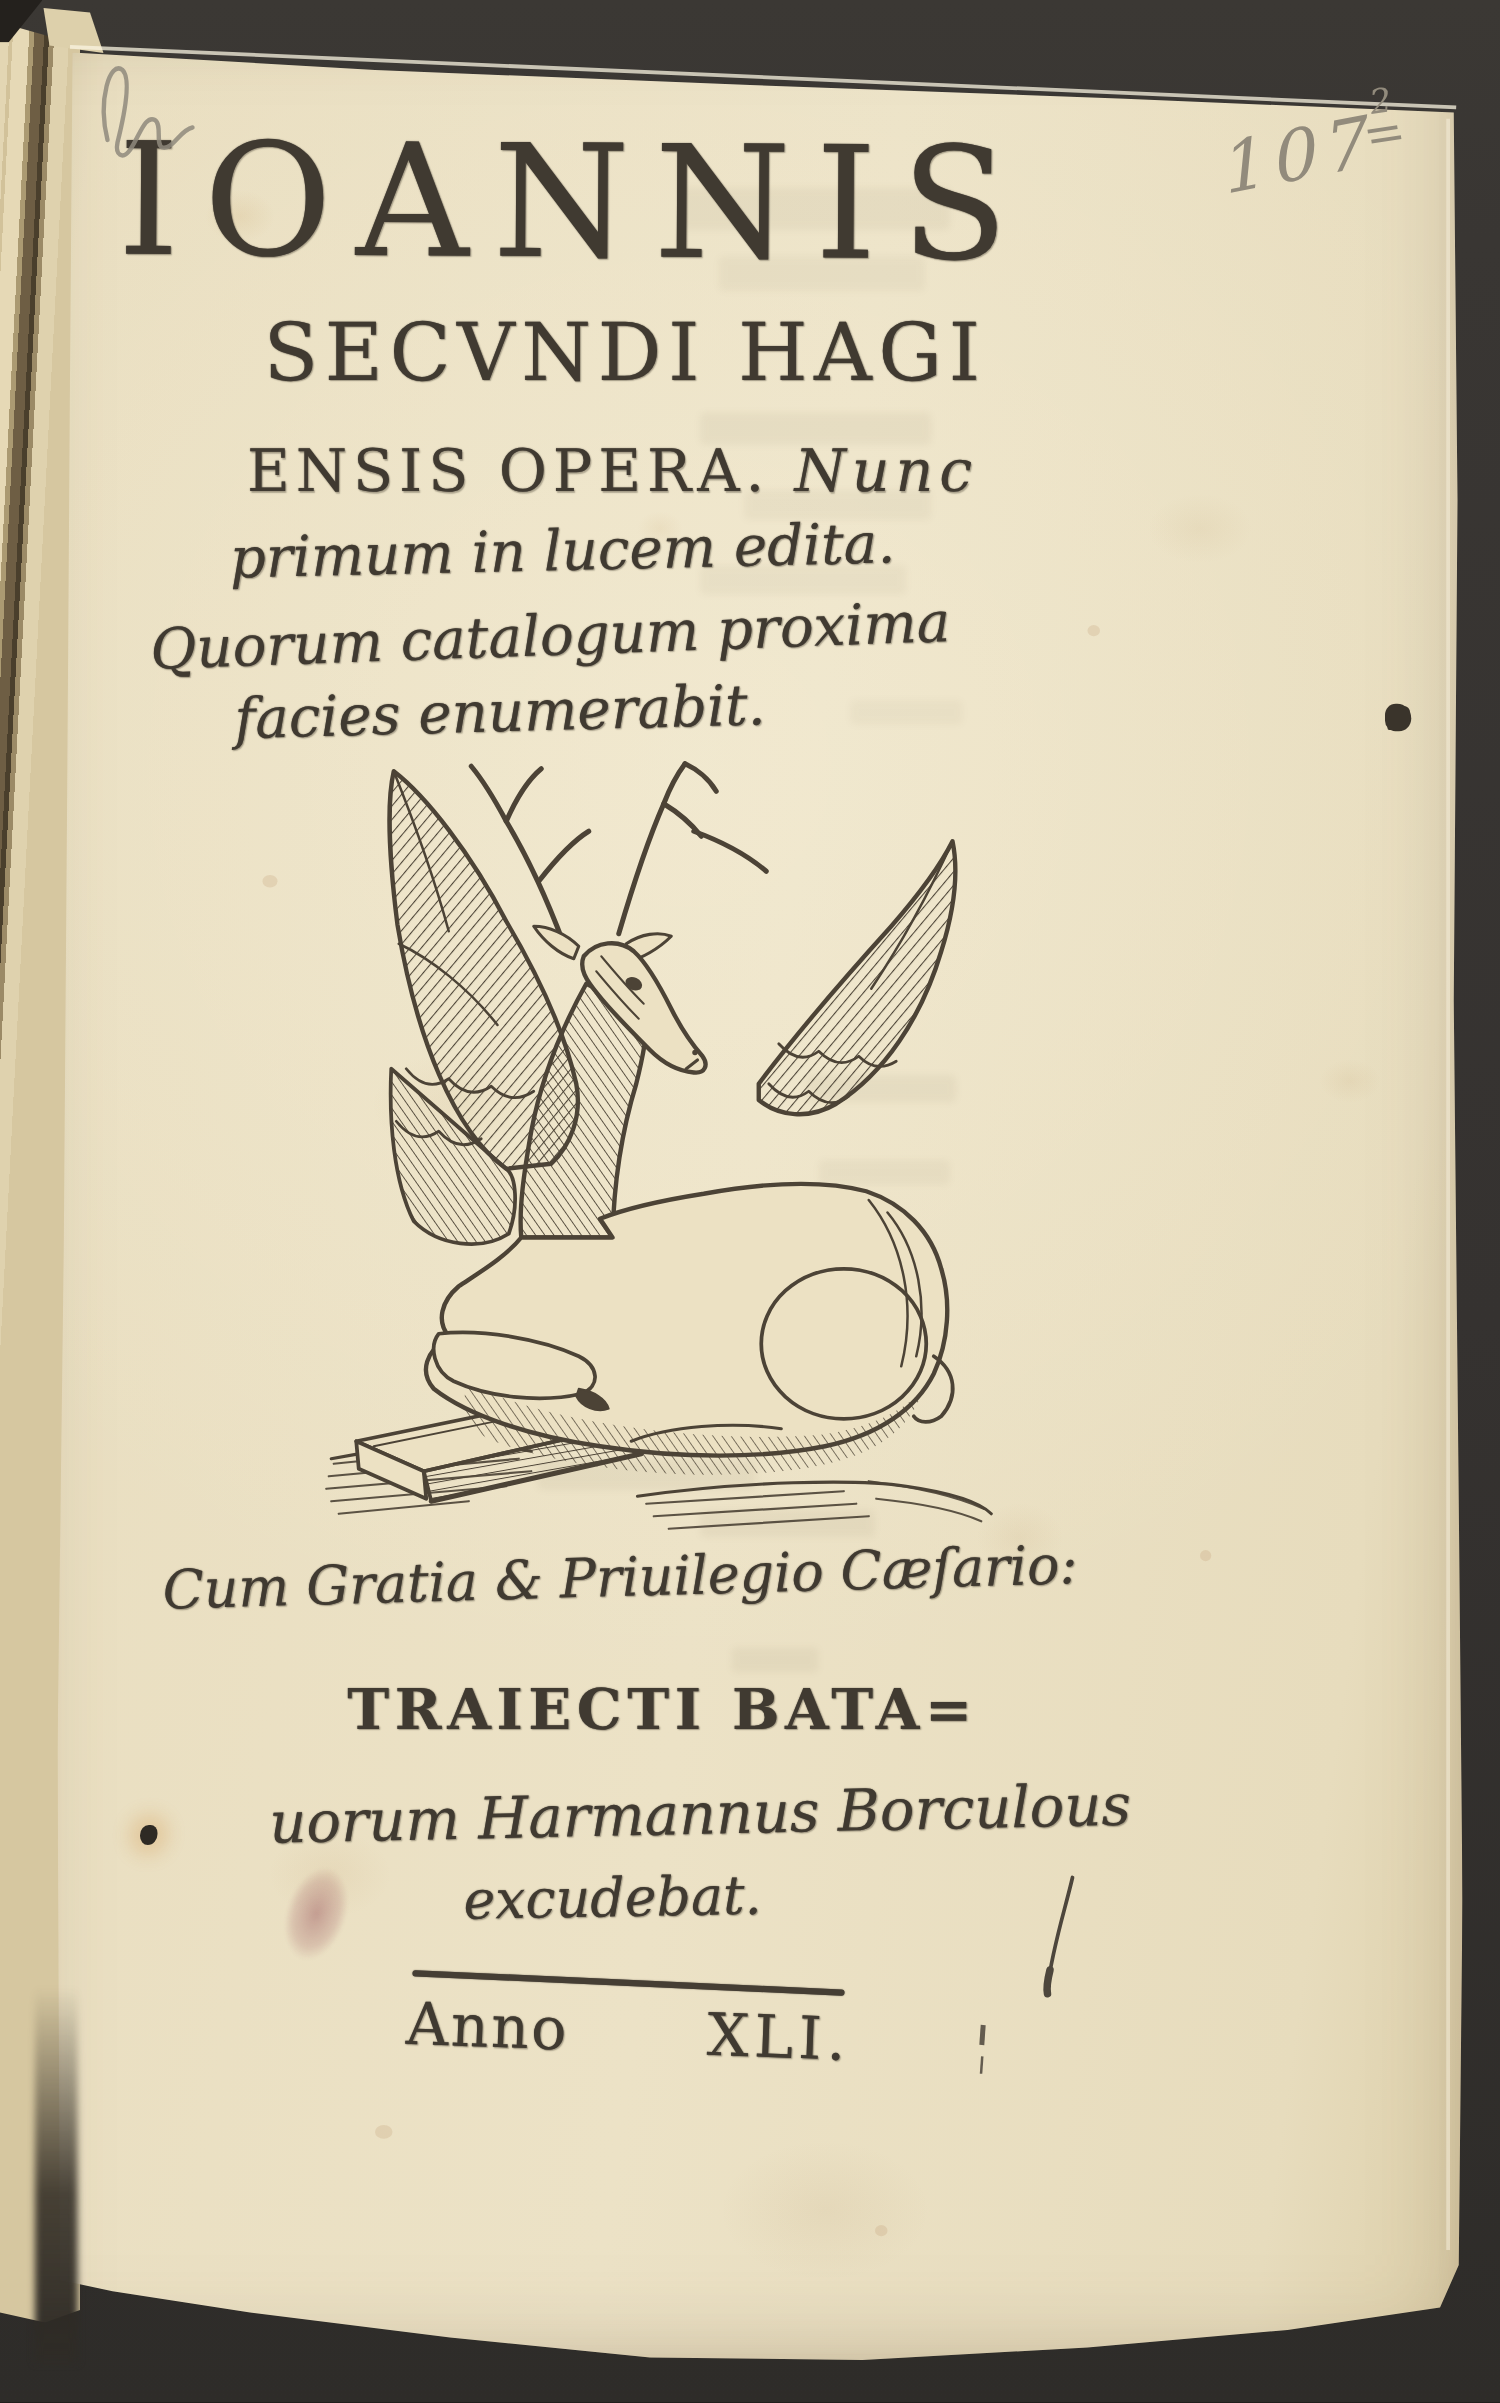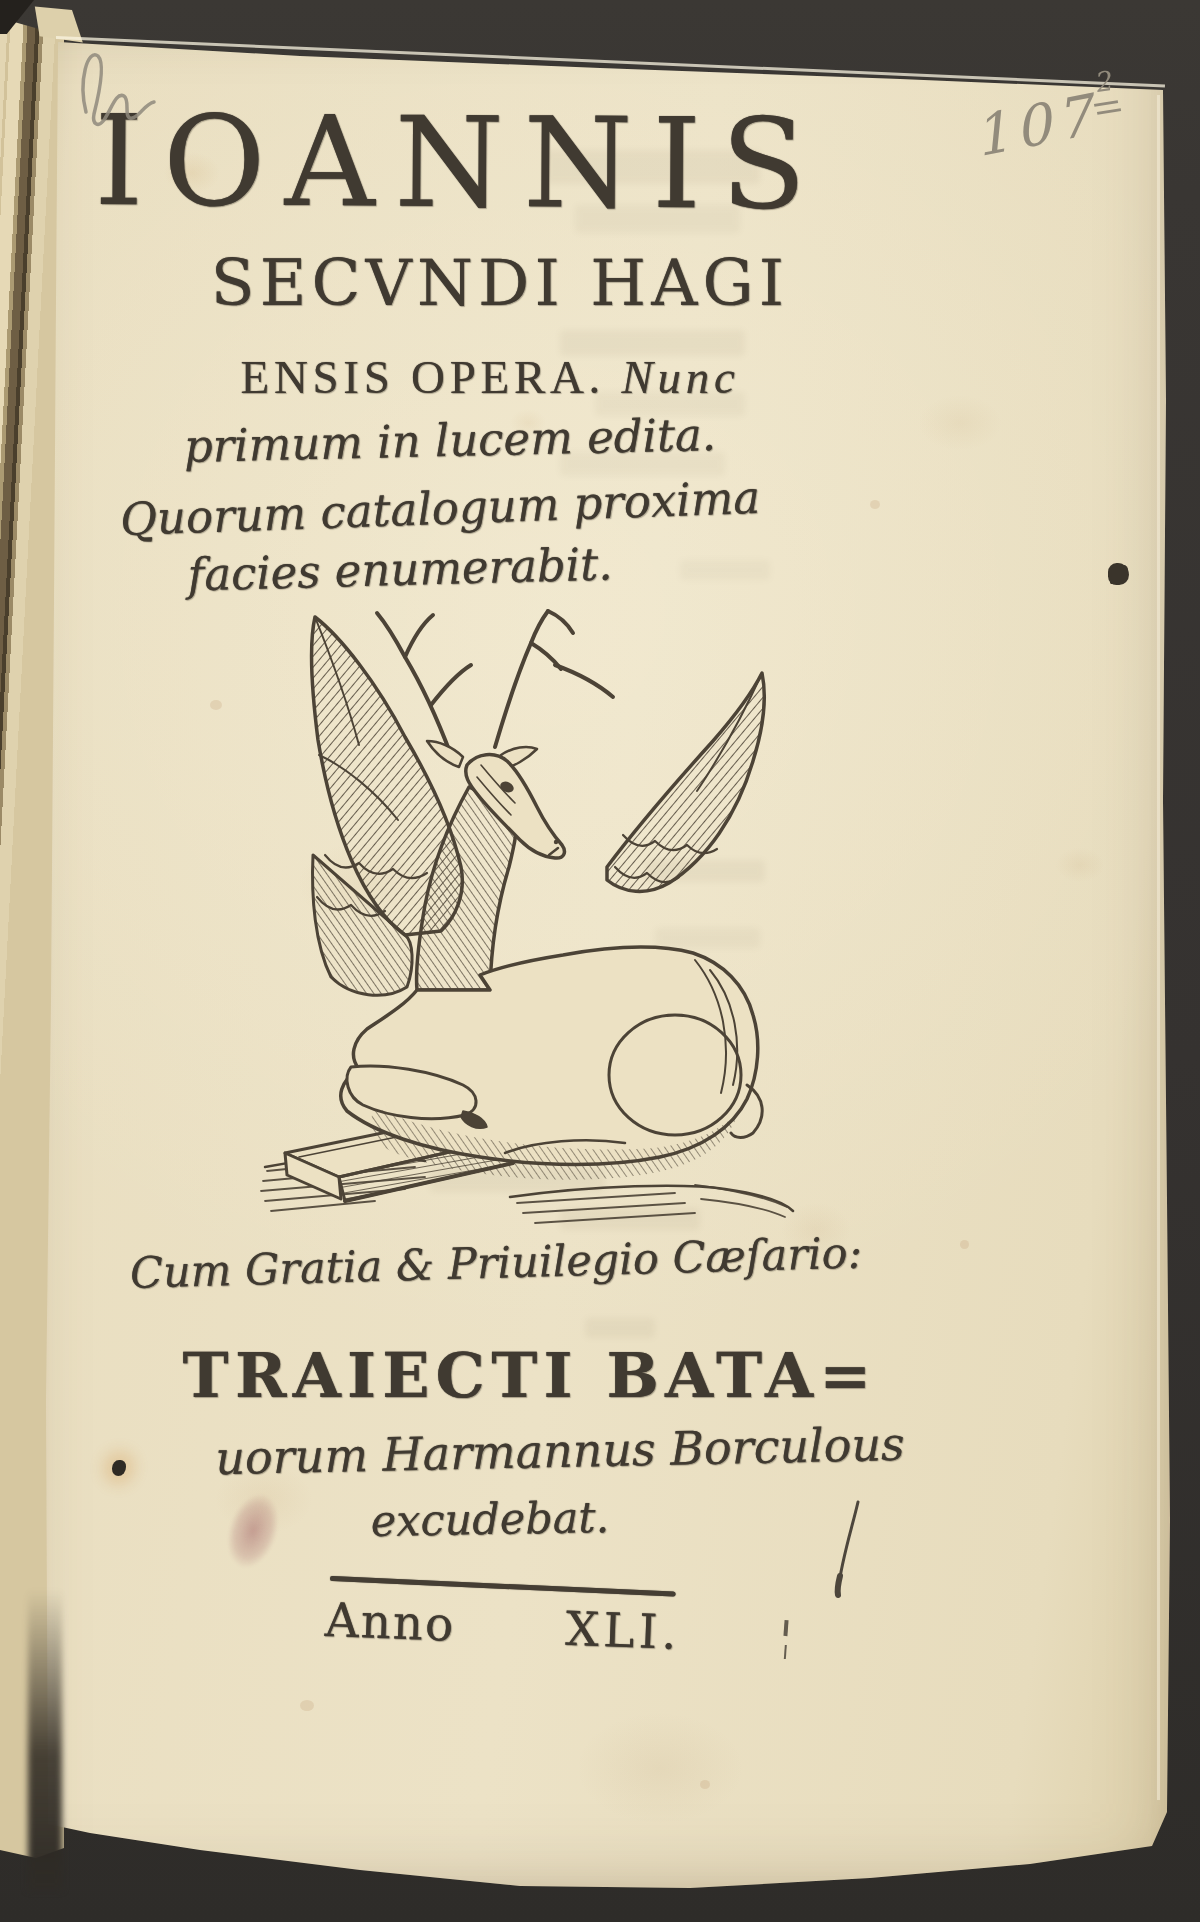--- a/index.html
+++ b/index.html
@@ -44,24 +44,24 @@
     radial-gradient(26px 20px at 44% 22%,rgba(185,140,75,.09),transparent 70%);}
   .top-edge-highlight{left:56px;top:36px;width:1110px;height:3px;
     background:rgba(250,244,224,.75);transform:rotate(2.5deg);transform-origin:left center;}
   .right-edge-highlight{left:1157px;top:95px;width:3px;height:1705px;
     background:rgba(246,239,218,.55);}
   
   .ink{color:#403a31;text-shadow:0 0 1px rgba(64,58,49,.85),1px 1px 1px rgba(50,42,30,.3);}
   .line{position:absolute;text-align:center;line-height:1;white-space:nowrap;}
   .t-main{font-size:125px;letter-spacing:.155em;}
   .t-sub{font-size:64px;letter-spacing:.08em;}
-  .t-caps{font-size:47px;letter-spacing:.1em;font-family:Liberation Serif, serif;}
+  .t-caps{font-size:47px;letter-spacing:.1em;}
   .t-ital{font-style:italic;font-size:45px;}
   .t-priv{font-style:italic;font-size:43px;}
-  .t-impr{font-size:62px;font-weight:bold;letter-spacing:.1em;}
+  .t-impr{font-size:45px;font-weight:bold;letter-spacing:.1em;}
   .t-impr2{font-style:italic;font-size:46px;}
   .t-exc{font-style:italic;font-size:43px;}
   .t-anno{font-size:47px;letter-spacing:.04em;}
   .rule{left:330px;top:1576px;width:346px;height:4.5px;background:#453e34;
     border-radius:3px;transform:rotate(2.6deg);transform-origin:left center;
     box-shadow:0 0 1px rgba(64,58,49,.9);}
   .anno-row{left:325px;top:1592px;width:356px;display:flex;justify-content:space-between;
     transform:rotate(2.1deg);transform-origin:left center;}
   
   .pencil{color:#928b7c;}

